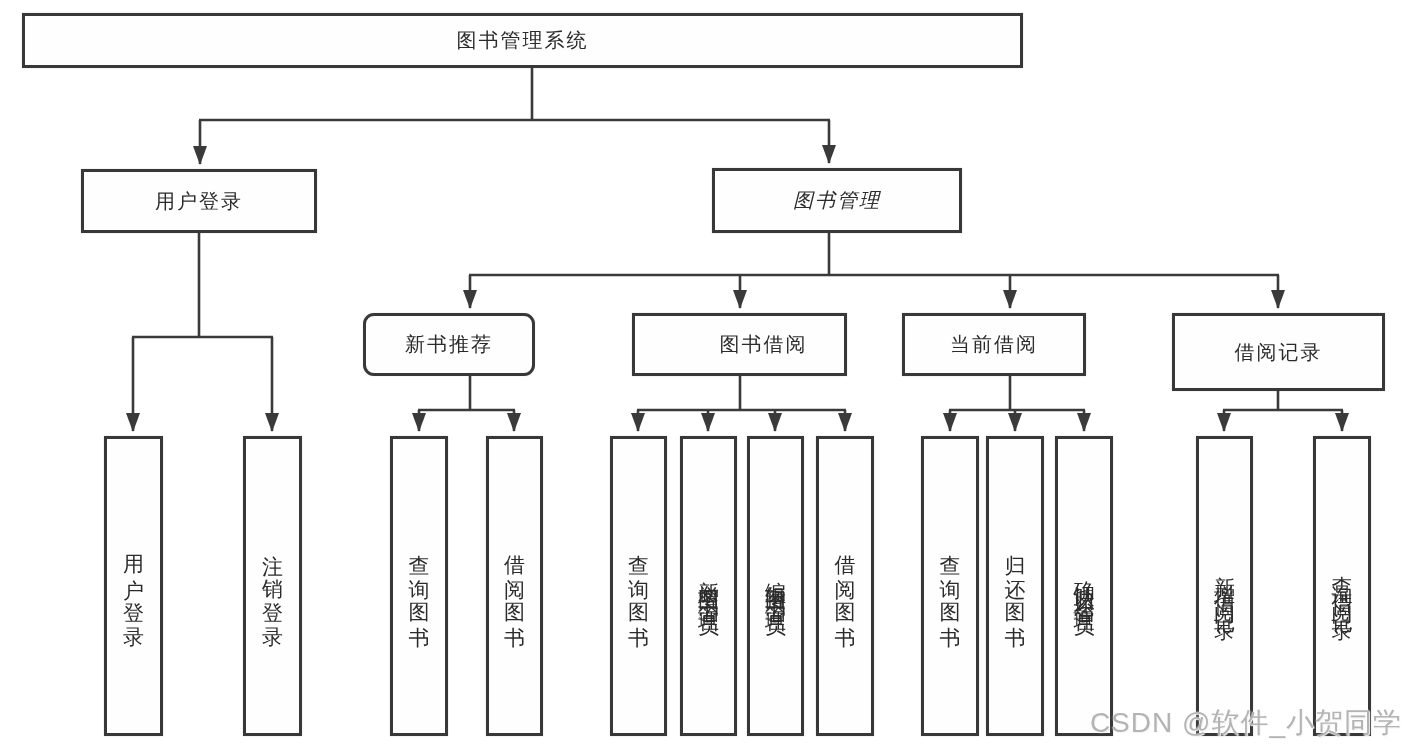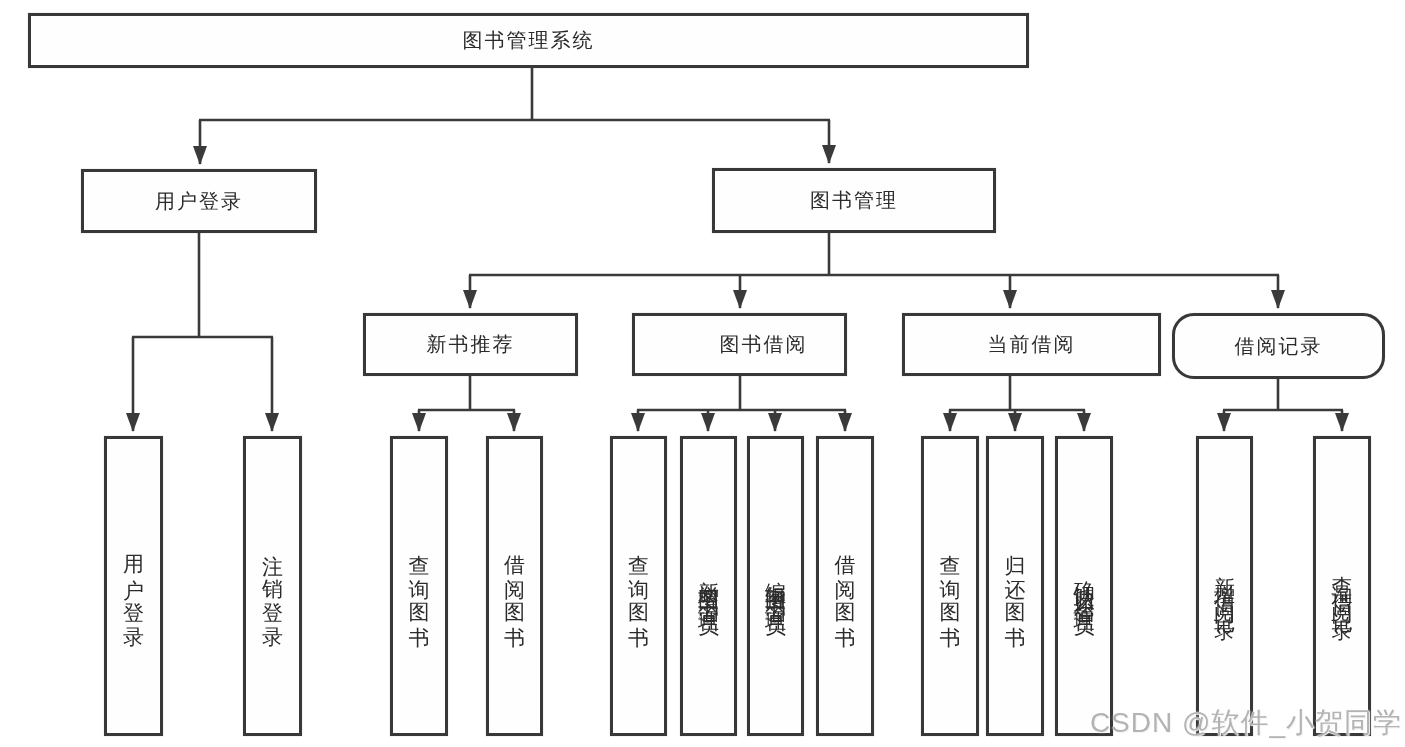--- a/index.html
+++ b/index.html
@@ -89,29 +89,29 @@
     <line x1="950" y1="410" x2="950" y2="431" marker-end="url(#arrow)"></line>
     <line x1="1015" y1="410" x2="1015" y2="431" marker-end="url(#arrow)"></line>
     <line x1="1084" y1="410" x2="1084" y2="431" marker-end="url(#arrow)"></line>
 
     <line x1="1278" y1="376" x2="1278" y2="411"></line>
     <line x1="1223" y1="410" x2="1343" y2="410"></line>
     <line x1="1224" y1="410" x2="1224" y2="431" marker-end="url(#arrow)"></line>
     <line x1="1342" y1="410" x2="1342" y2="431" marker-end="url(#arrow)"></line>
   </svg>
 
-  <div class="node" style="left:28px;top:13px;width:1001px;height:55px;">图书管理系统</div>
+  <div class="node" style="left:22px;top:13px;width:1001px;height:55px;">图书管理系统</div>
 
   <div class="node" style="left:81px;top:169px;width:236px;height:64px;">用户登录</div>
-  <div class="node" style="left:712px;top:168px;width:284px;height:65px;">图书管理</div>
+  <div class="node" style="left:712px;top:168px;width:250px;height:65px;font-style:italic;">图书管理</div>
 
-  <div class="node" style="left:363px;top:313px;width:215px;height:63px;">新书推荐</div>
+  <div class="node" style="left:363px;top:313px;width:172px;height:63px;border-radius:11px;">新书推荐</div>
   <div class="node" style="left:632px;top:313px;width:215px;height:63px;padding-left:48px;">图书借阅</div>
-  <div class="node" style="left:902px;top:313px;width:259px;height:63px;">当前借阅</div>
-  <div class="node" style="left:1172px;top:313px;width:213px;height:66px;border-radius:22px;">借阅记录</div>
+  <div class="node" style="left:902px;top:313px;width:184px;height:63px;">当前借阅</div>
+  <div class="node" style="left:1172px;top:313px;width:213px;height:78px;">借阅记录</div>
 
   <div class="node vnode v4" style="left:104px;width:59px;">用户登录</div>
   <div class="node vnode v4" style="left:243px;width:59px;">注销登录</div>
 
   <div class="node vnode v4" style="left:390px;">查询图书</div>
   <div class="node vnode v4" style="left:486px;width:57px;">借阅图书</div>
 
   <div class="node vnode v4" style="left:610px;width:57px;">查询图书</div>
   <div class="node vnode v9" style="left:680px;width:57px;">新增图书（管理员）</div>
   <div class="node vnode v9" style="left:747px;width:57px;">编辑图书（管理员）</div>

